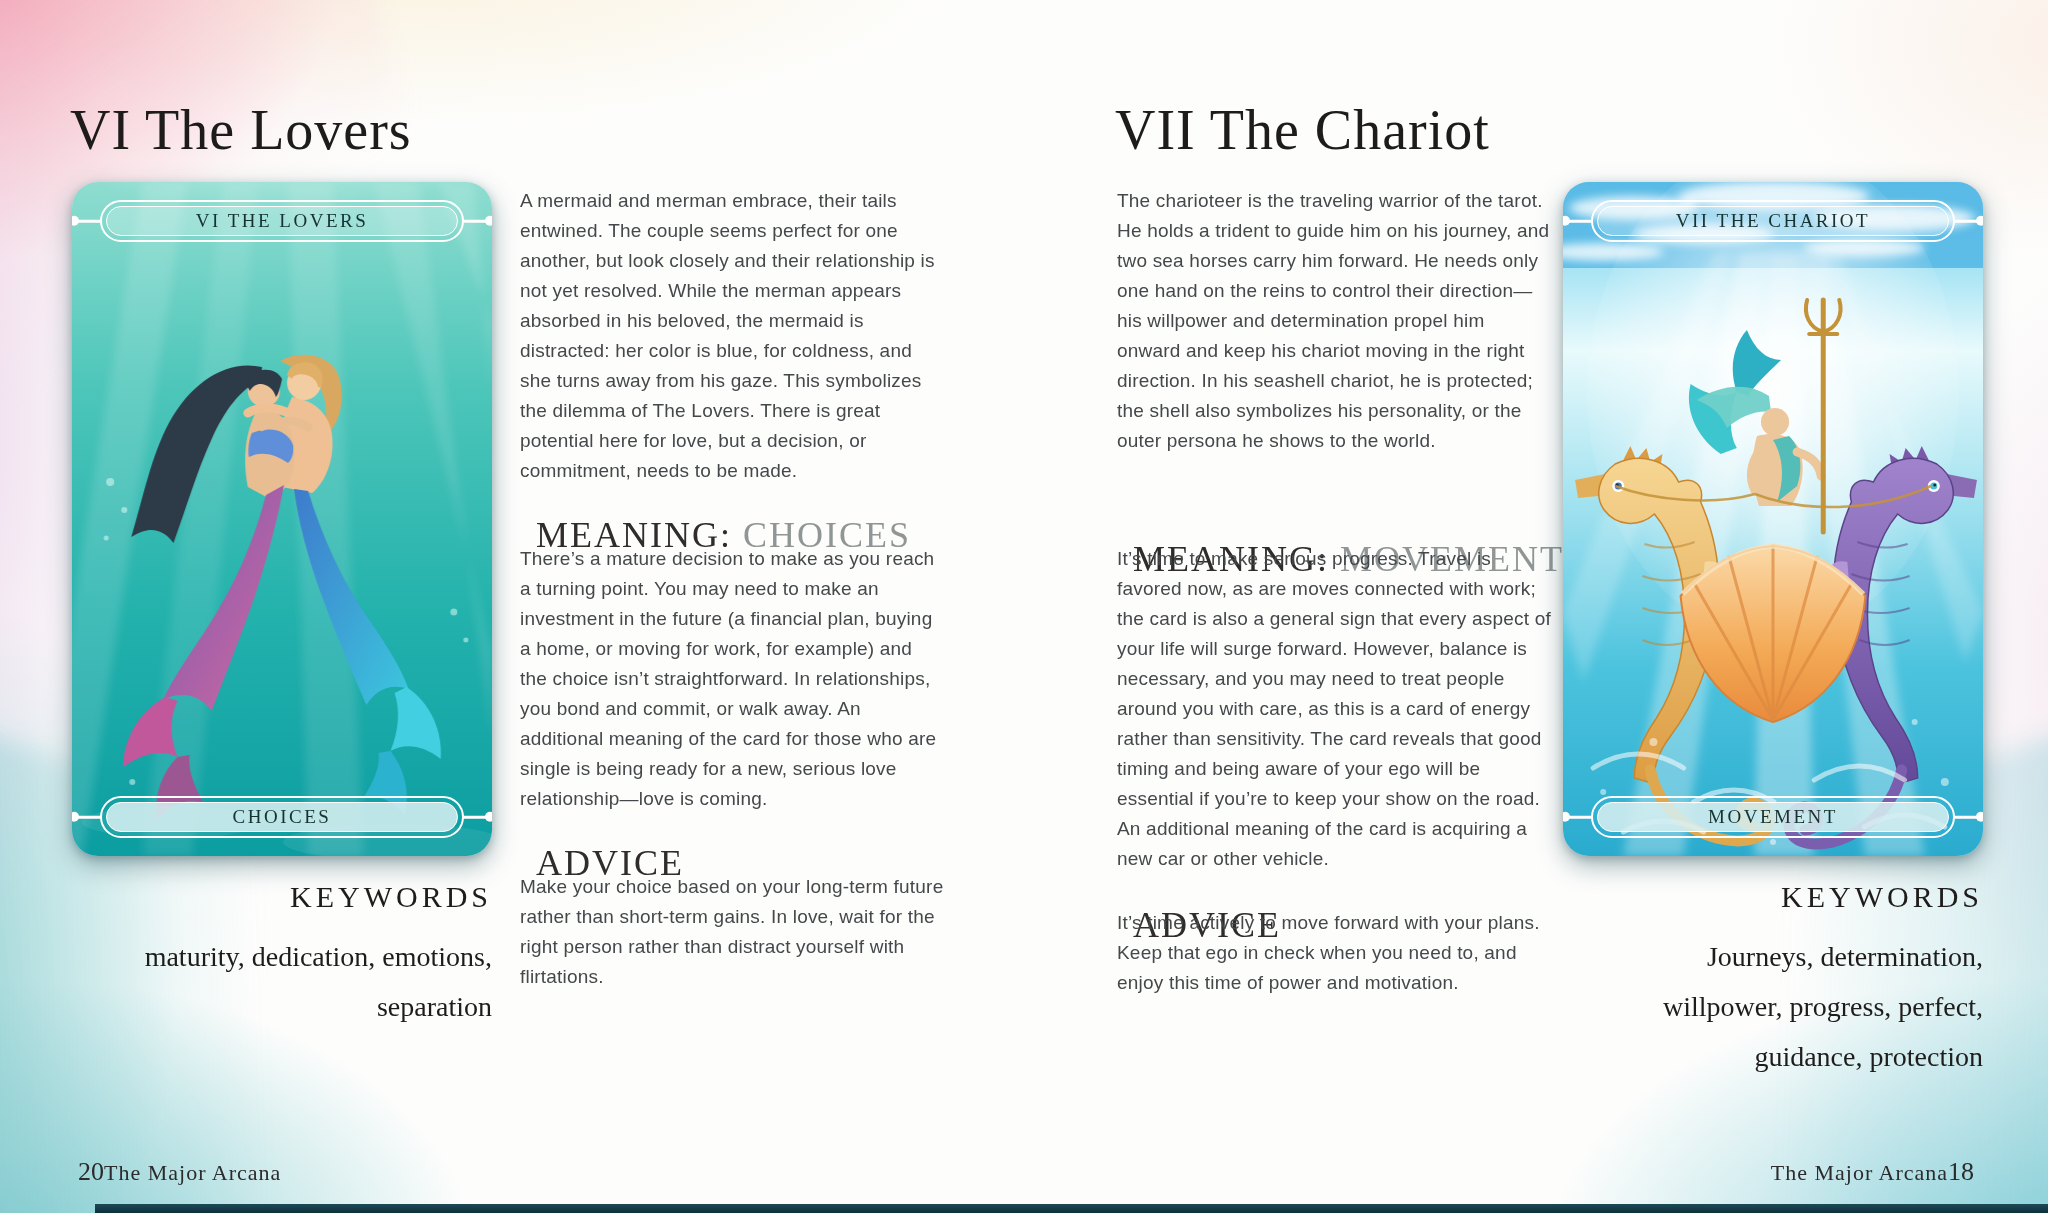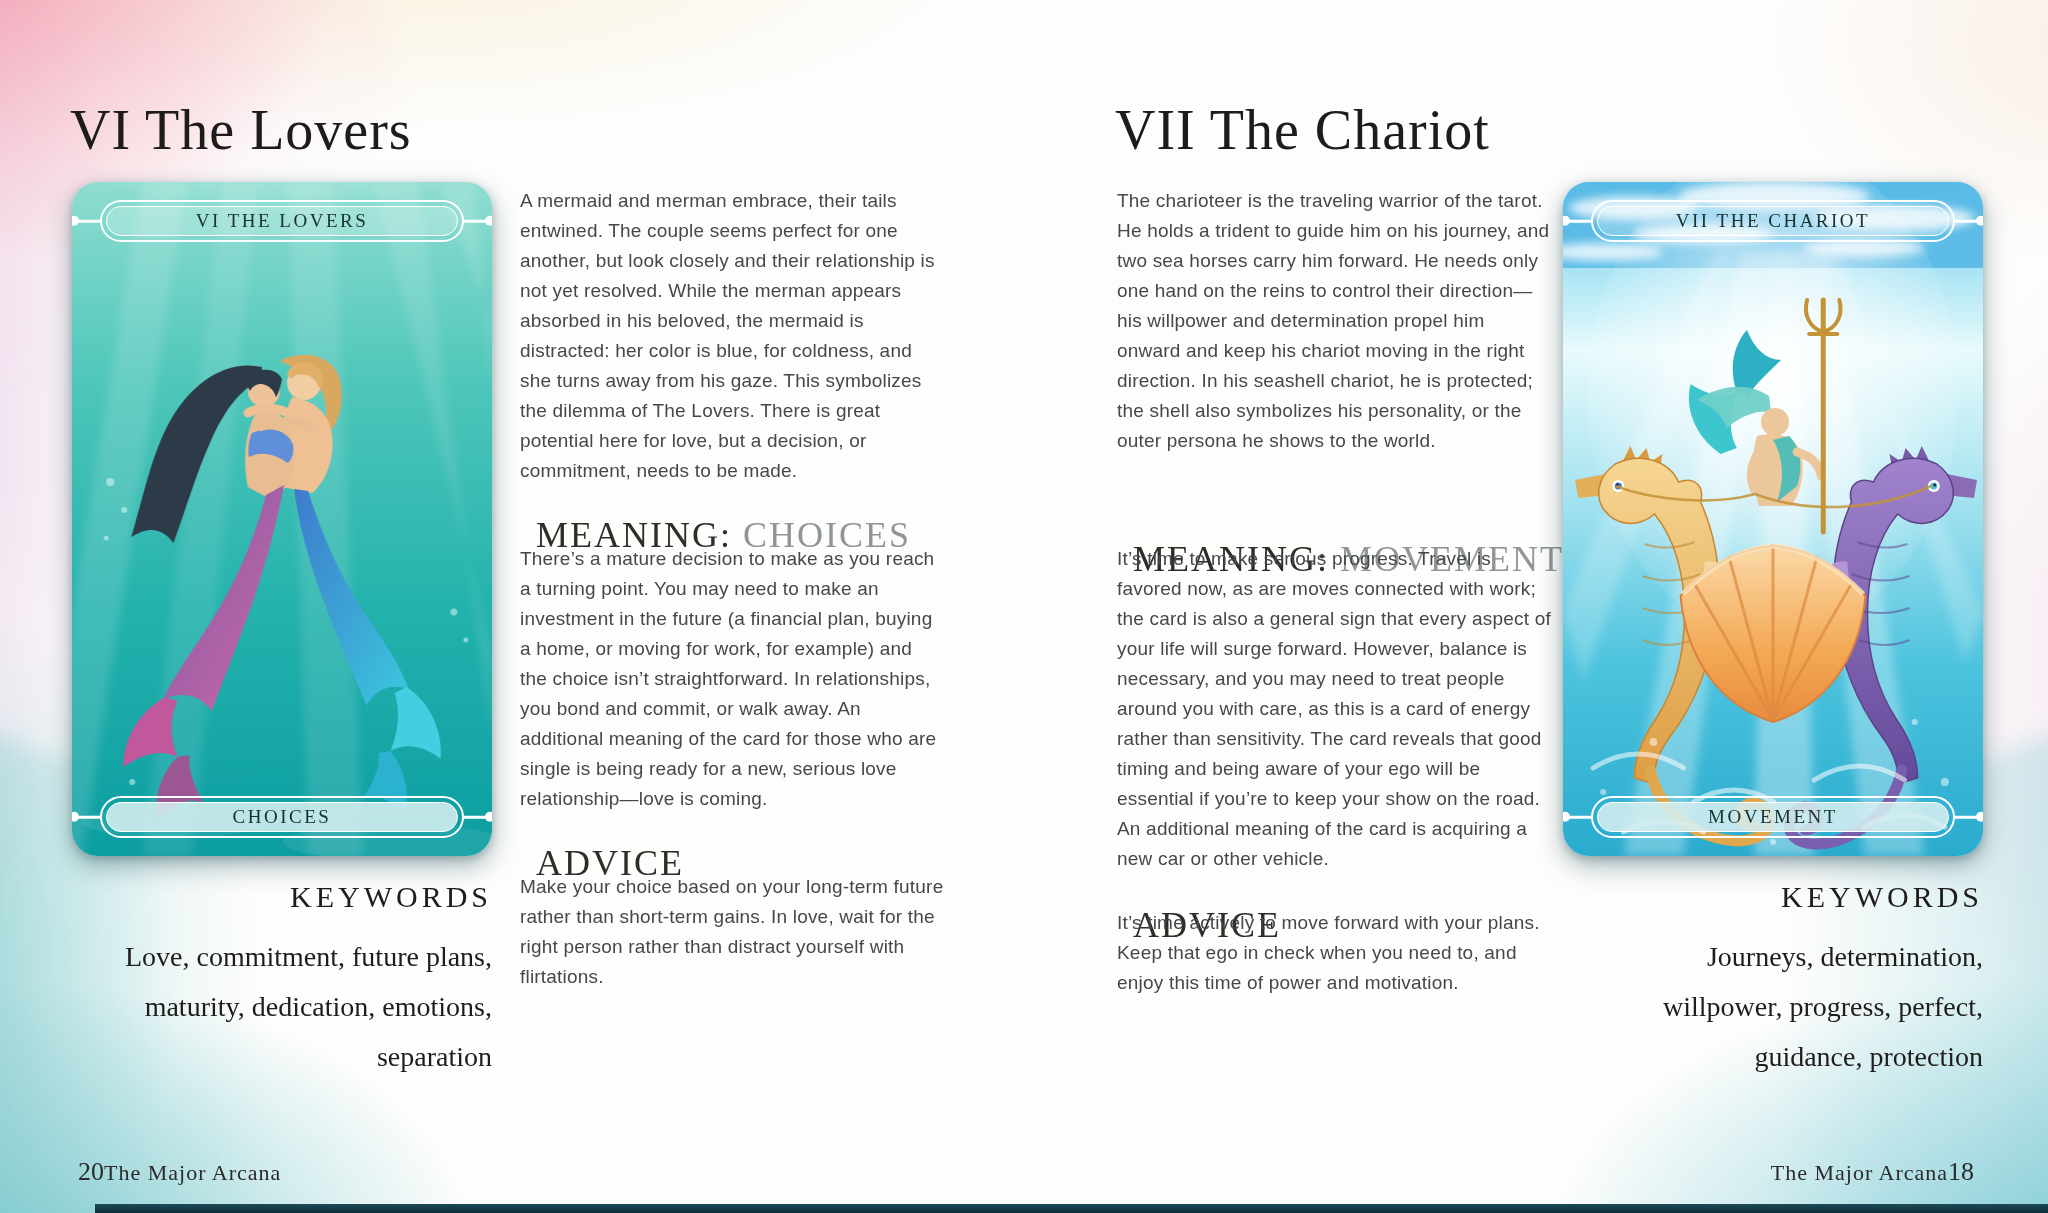--- a/index.html
+++ b/index.html
@@ -174,21 +174,20 @@
     </div>
 
     <p class="body-text l-desc">A mermaid and merman embrace, their tails entwined. The couple seems perfect for one another, but look closely and their relationship is not yet resolved. While the merman appears absorbed in his beloved, the mermaid is distracted: her color is blue, for coldness, and she turns away from his gaze. This symbolizes the dilemma of The Lovers. There is great potential here for love, but a decision, or commitment, needs to be made.</p>
     <h2 class="section-heading l-meaning-h"><span>MEANING:</span> <span class="kw">CHOICES</span></h2>
     <p class="body-text l-meaning-b">There’s a mature decision to make as you reach a turning point. You may need to make an investment in the future (a financial plan, buying a home, or moving for work, for example) and the choice isn’t straightforward. In relationships, you bond and commit, or walk away. An additional meaning of the card for those who are single is being ready for a new, serious love relationship—love is coming.</p>
     <h2 class="section-heading l-advice-h">ADVICE</h2>
     <p class="body-text l-advice-b">Make your choice based on your long-term future rather than short-term gains. In love, wait for the right person rather than distract yourself with flirtations.</p>
 
     <div class="keywords kw-left">
       <div class="kw-heading">KEYWORDS</div>
-      <div class="kw-line">Love, commitment, future plans,</div>
       <div class="kw-line">maturity, dedication, emotions,</div>
       <div class="kw-line">separation</div>
     </div>
 
     <div class="footer footer-left">
       <span class="page-num">20</span>
       <span class="footer-sec">The Major Arcana</span>
     </div>
   </section>
 

